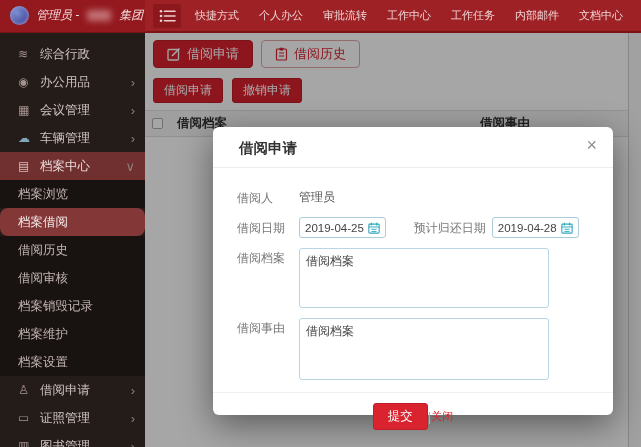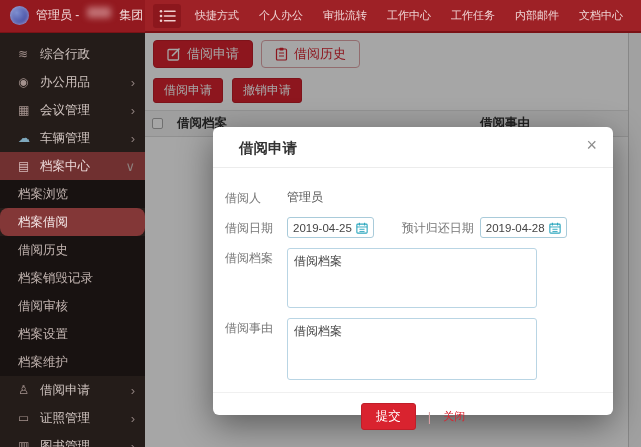--- a/index.html
+++ b/index.html
@@ -8,21 +8,21 @@
   body { position:relative; background:#fff; }
 
   
   .topbar { position:absolute; top:0; left:0; width:641px; height:33px;
     background:#9e2126; border-bottom:2px solid #7a1216; display:flex; align-items:center; z-index:20; }
   .logo-block { width:145px; height:33px; background:#93191f; display:flex; align-items:center;
     padding-left:10px; gap:7px; flex:0 0 145px; }
   .logo-badge { width:19px; height:19px; border-radius:50%;
     background:radial-gradient(circle at 35% 35%, #7d8fd0, #4d55a8 60%, #6a4898);
     box-shadow:inset 0 0 4px rgba(255,255,255,.5); }
-  .user-name { color:#f2dcdc; font-size:12px; white-space:nowrap; display:flex; align-items:flex-start; gap:8px; }
+  .user-name { color:#f2dcdc; font-size:12px; white-space:nowrap; display:flex; align-items:center; gap:8px;font-style:italic; }
   .blur-box { display:inline-block; width:24px; height:11px; background:rgba(250,220,220,.45);
     filter:blur(3px); border-radius:2px; }
   .nav-toggle { margin-left:8px; width:28px; height:24px; display:flex; align-items:center;
     justify-content:center; background:#8c171d; border-radius:3px; cursor:pointer; }
   .top-nav { display:flex; gap:20px; margin-left:14px; align-items:center; }
   .top-nav .nav-item { color:#f0d5d5; font-size:11px; white-space:nowrap; cursor:pointer; }
 
   
   .sidebar { position:absolute; top:33px; left:0; width:145px; bottom:0;
     background:#241c19; padding-top:7px; z-index:10; }
@@ -58,36 +58,36 @@
     background:#f7f7f7; border-left:1px solid #cfcfcf; }
   .dim-overlay { position:absolute; top:0; left:0; right:0; bottom:0;
     background:rgba(0,0,0,0.35); z-index:5; }
 
   
   .modal { position:absolute; left:213px; top:127px; width:400px; height:288px;
     background:#fff; border-radius:6px; box-shadow:0 10px 35px rgba(0,0,0,.45); z-index:30; }
   .modal-header { padding:12px 20px 9px 26px; position:relative; border-bottom:1px solid #ececec; }
   .modal-title { font-size:14.5px; font-weight:bold; color:#333; }
   .modal-close { position:absolute; right:16px; top:9px; font-size:18px; color:#8e8e8e; cursor:pointer; line-height:1; }
-  .modal-body { padding:10px 24px 0 12px; font-size:12px; color:#777; }
+  .modal-body { padding:10px 24px 0 24px; font-size:12px; color:#777; }
   .m-row { display:flex; align-items:center; margin-top:10px; }
   .m-row.top { align-items:flex-start; }
   .m-label { width:62px; flex:0 0 62px; padding-top:2px; }
   .m-value { color:#555; }
   .date-box { display:flex; align-items:center; gap:4px; border:1px solid #a9cbda;
     border-radius:3px; padding:2px 5px; height:21px; color:#444; font-size:11.5px; background:#fff; }
   .date-box .cal { color:#2fa8bf; display:flex; }
   .m-label2 { margin-left:28px; width:78px; flex:0 0 78px; }
   .m-textarea { width:250px; border:1px solid #b9d5e4; border-radius:3px; resize:none;
     font-family:"Liberation Sans","DejaVu Sans",sans-serif; font-size:12px; color:#444;
     padding:4px 6px; outline:none; }
   .ta1 { height:60px; }
   .ta2 { height:62px; }
   .modal-footer { margin-top:12px; border-top:1px solid #f0f0f0; padding:10px 0 0 0;
-    display:flex; justify-content:center; align-items:center; gap:12px; }
+    display:flex; justify-content:center; align-items:center; }
   .submit-btn { background:#d9232f; color:#fff; font-size:12.5px; border:1px solid #c01e29;
     border-radius:3px; padding:4px 14px; cursor:pointer; }
   .footer-divider { color:#d9a0a4; font-size:13px; }
   .close-link { color:#d9232f; font-size:11px; cursor:pointer; }
 </style>
 </head>
 <body>
 
 <div class="topbar">
   <div class="logo-block">
@@ -151,30 +151,30 @@
   <div class="s-item s-sub">
     <span class="s-label">档案浏览</span>
   </div>
   <div class="s-item s-sub active">
     <span class="s-label">档案借阅</span>
   </div>
   <div class="s-item s-sub">
     <span class="s-label">借阅历史</span>
   </div>
   <div class="s-item s-sub">
+    <span class="s-label">借阅审核</span>
+  </div>
+  <div class="s-item s-sub">
     <span class="s-label">档案销毁记录</span>
   </div>
   <div class="s-item s-sub">
-    <span class="s-label">借阅审核</span>
+    <span class="s-label">档案维护</span>
   </div>
   <div class="s-item s-sub">
     <span class="s-label">档案设置</span>
-  </div>
-  <div class="s-item s-sub">
-    <span class="s-label">档案维护</span>
   </div>
   <div class="s-item">
     <span class="s-ico">♙</span>
     <span class="s-label">借阅申请</span>
     <span class="s-arrow">›</span>
   </div>
   <div class="s-item">
     <span class="s-ico">▭</span>
     <span class="s-label">证照管理</span>
     <span class="s-arrow">›</span>

